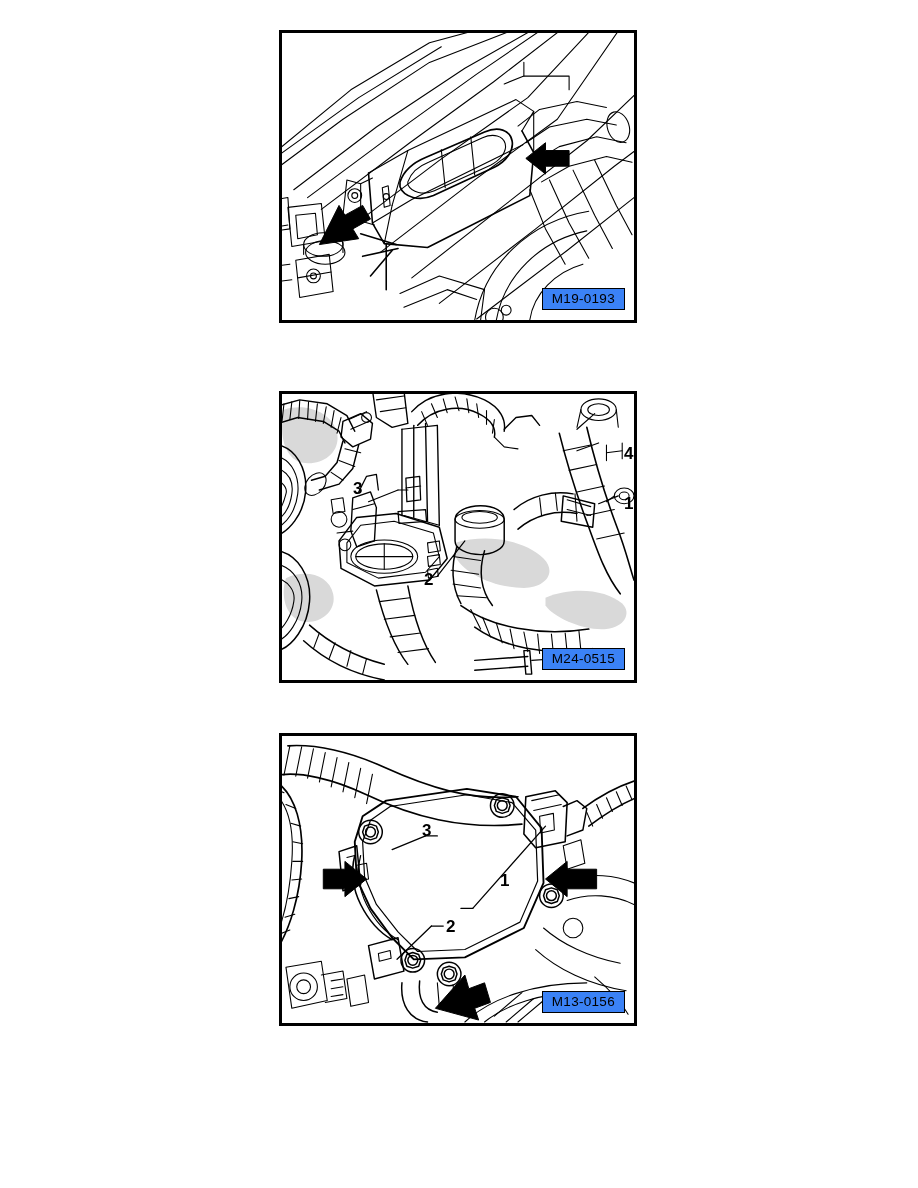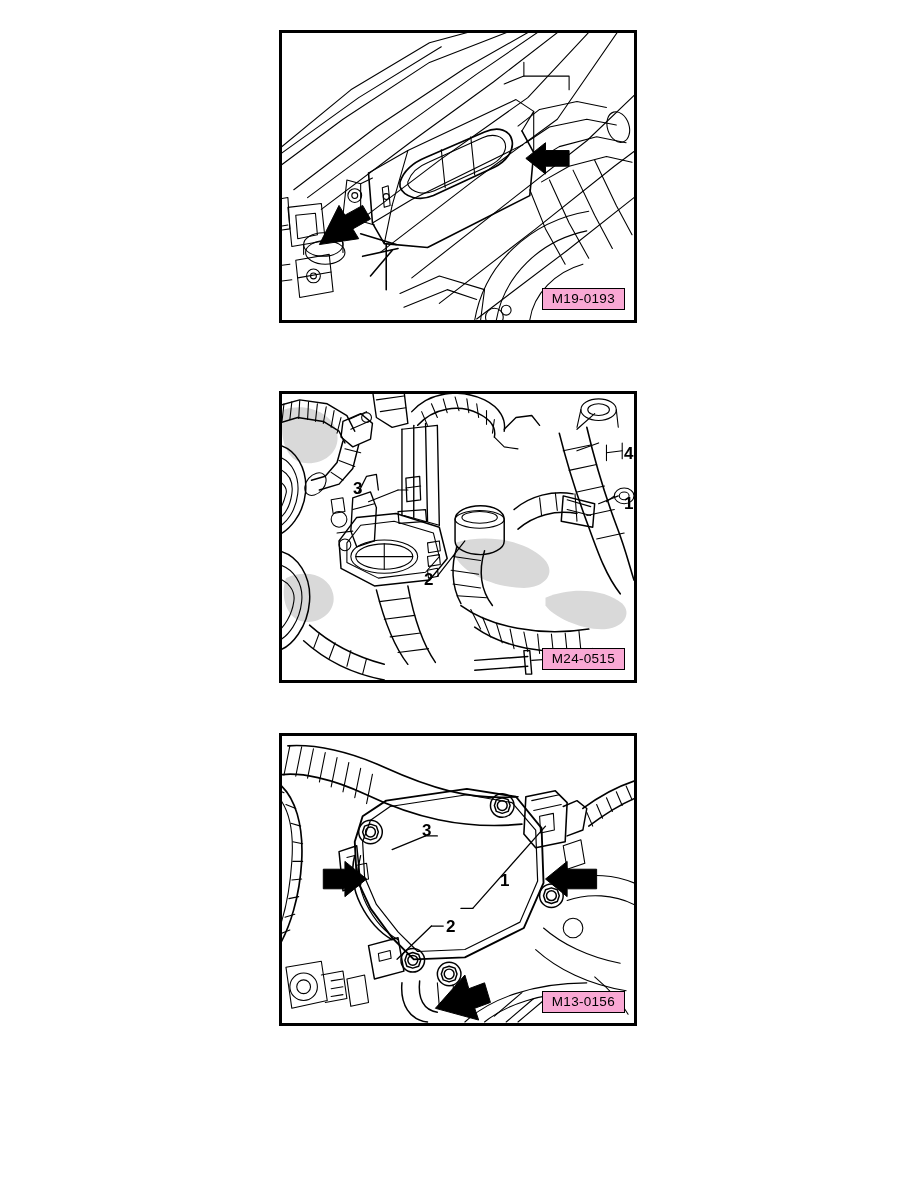--- a/index.html
+++ b/index.html
@@ -28,21 +28,21 @@
   .fig-svg {
     position: absolute;
     left: 0; top: 0;
     width: 100%;
     height: 100%;
     display: block;
   }
   .code-box {
     position: absolute;
     border: 1.5px solid #000;
-    background: #f9a8d4;
+    background: #3b82f6;
     font-size: 13.5px;
     color: #000;
     letter-spacing: 0.3px;
     padding: 3px 9px 4px 9px;
     line-height: 1;
     white-space: nowrap;
   }
   #code-1 { right: 9px;  bottom: 10px; }
   #code-2 { right: 9px;  bottom: 10px; }
   #code-3 { right: 9px;  bottom: 10px; }

